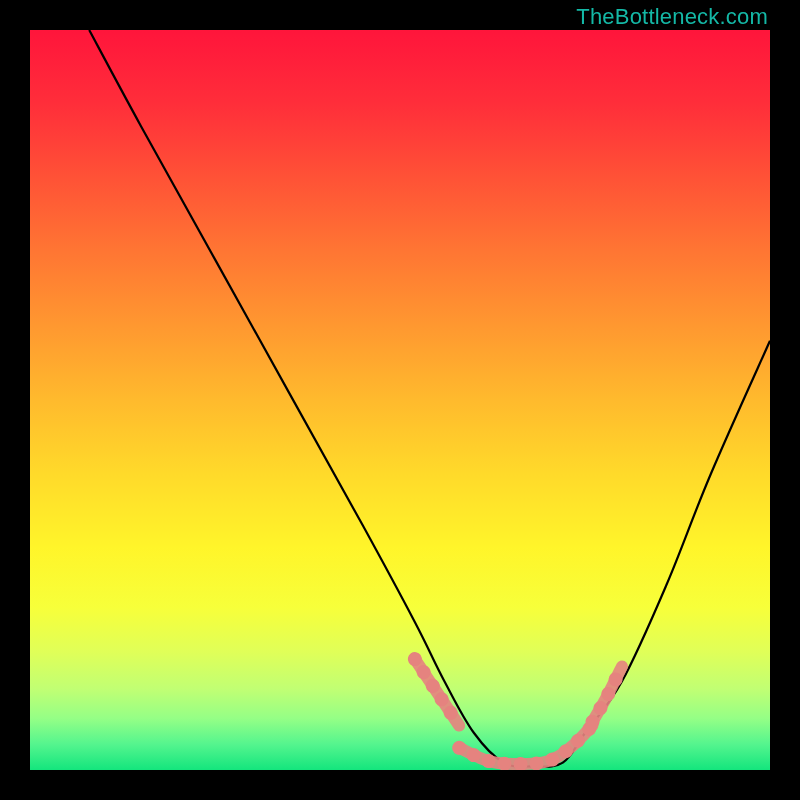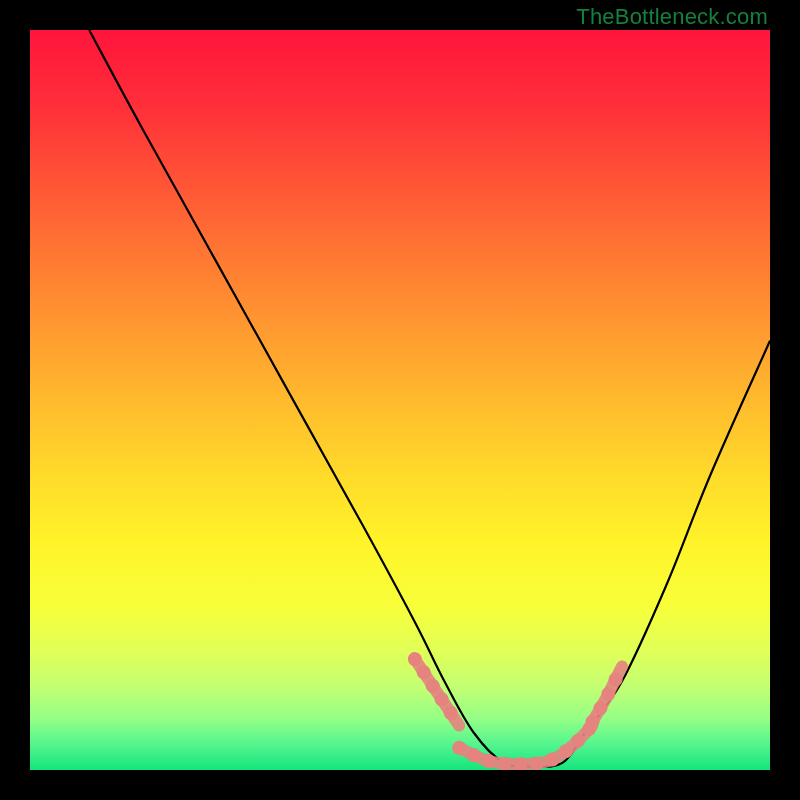--- a/index.html
+++ b/index.html
@@ -36,21 +36,21 @@
     position: absolute;
     left: 0;
     top: 0;
     width: 100%;
     height: 100%;
   }
   .watermark {
     position: absolute;
     top: 4px;
     right: 32px;
-    color: #15803d;
+    color: #14b8a6;
     font-size: 22px;
     font-weight: 500;
     letter-spacing: 0.2px;
   }
 </style>
 </head>
 <body>
 
 <div class="frame">
 

